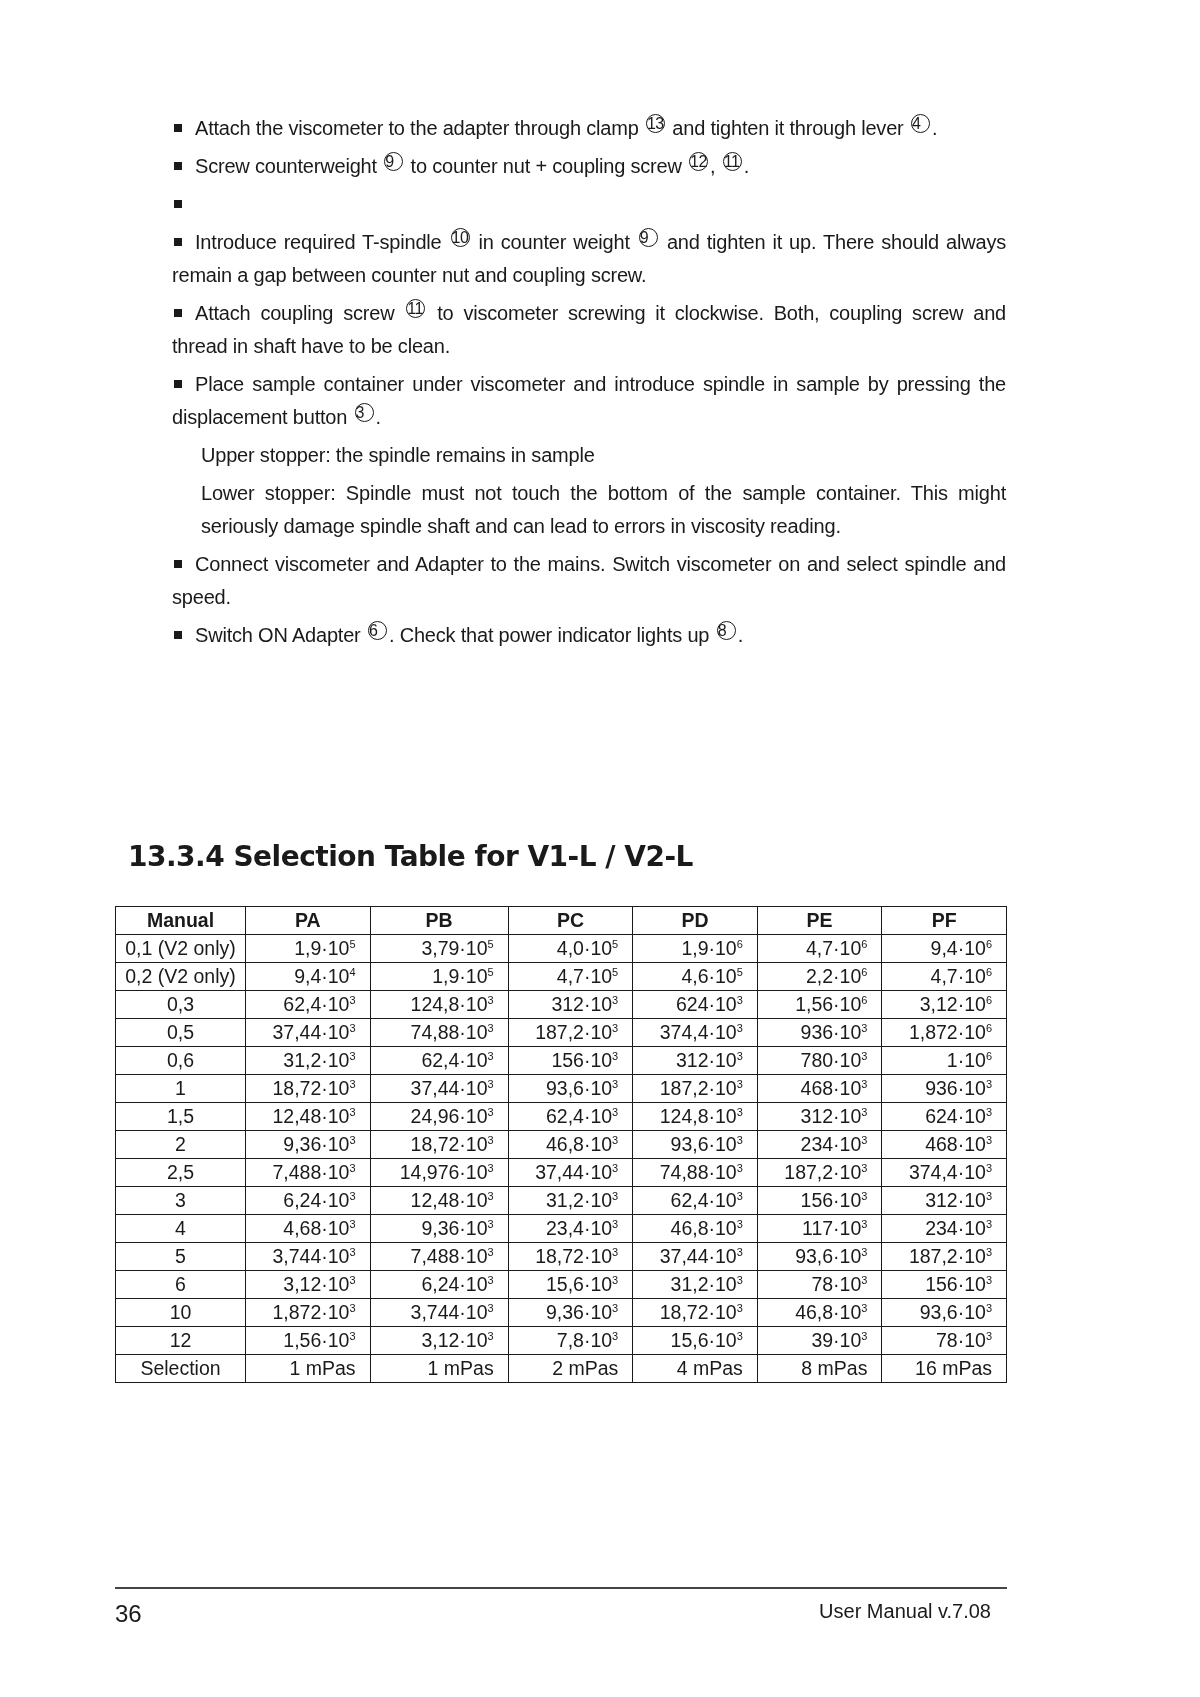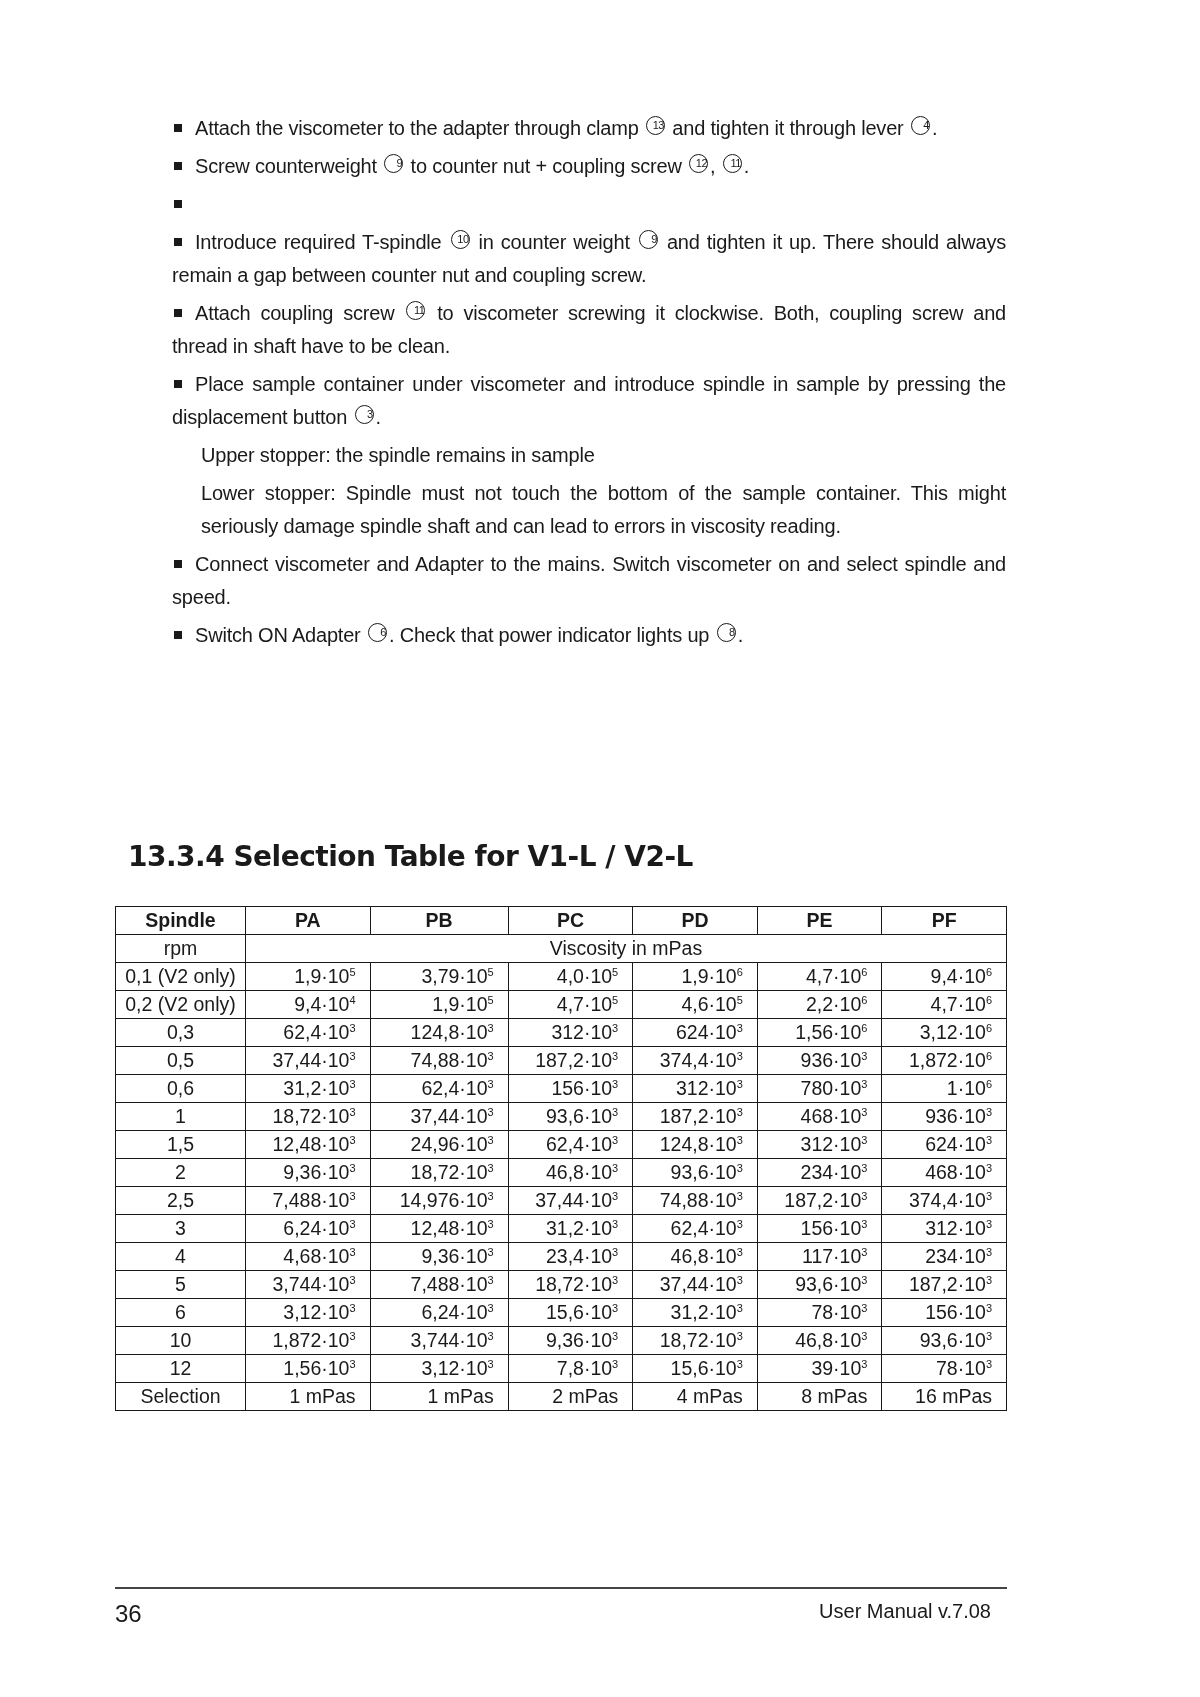--- a/index.html
+++ b/index.html
@@ -5,21 +5,21 @@
   html, body { margin: 0; padding: 0; background: #ffffff; }
   body { width: 1200px; height: 1697px; position: relative; overflow: hidden;
          font-family: "Liberation Sans", sans-serif; color: #1a1a1a; }
   .content { position: absolute; left: 172px; top: 112px; width: 834px; }
   .para { font-size: 20px; line-height: 33px; margin: 0 0 5px 0; text-align: justify;
           font-family: "Liberation Sans", sans-serif; letter-spacing: -0.2px; }
   .para.indent { padding-left: 29px; margin-bottom: 5px; }
   .bullet { display: inline-block; width: 8px; height: 8px; background: #1a1a1a;
             margin: 0 13px 3px 2px; vertical-align: middle; }
   .ref { display: inline-block; width: 17px; height: 17px; border: 1px solid #1a1a1a;
-         border-radius: 50%; font-size: 11px; line-height: 17px; text-align: right;
+         border-radius: 50%; font-size: 16px; line-height: 17px; text-align: left;
          vertical-align: 6px; margin: 0 2px; letter-spacing: -0.5px; }
   .heading { position: absolute; left: 116px; top: 828px; font-size: 28px; font-weight: bold;
              font-family: "DejaVu Sans", sans-serif; letter-spacing: -0.5px; margin: 12px; }
   table.sel { position: absolute; left: 115px; top: 906px; width: 892px;
               border-collapse: collapse; font-size: 19.5px; }
   table.sel th, table.sel td { border: 1px solid #1a1a1a; height: 27px; padding: 0 14px 0 2px; }
   table.sel th { font-weight: bold; text-align: center; padding: 0; height: 27px; }
   table.sel td.num { text-align: right; }
   table.sel td.rpm { text-align: center; padding: 0; width: 129px; }
   table.sel td.unit { text-align: center; padding: 0; }
@@ -42,34 +42,30 @@
     <p class="para indent"><span>Lower stopper: Spindle must not touch the bottom of the sample container. This might seriously damage spindle shaft and can lead to errors in viscosity reading.</span></p>
     <p class="para"><span class="bullet"></span><span>Connect viscometer and Adapter to the mains. Switch viscometer on and select spindle and speed.</span></p>
     <p class="para"><span class="bullet"></span><span>Switch ON Adapter </span><span class="ref">6</span><span>. Check that power indicator lights up </span><span class="ref">8</span><span>.</span></p>
   </div>
 
 <h2 class="heading">13.3.4  Selection Table for V1-L / V2-L</h2>
 
 <table class="sel">
   <thead>
     <tr id="hdr-row">
-        <th>Spindle</th>
+        <th>Manual</th>
         <th>PA</th>
         <th>PB</th>
         <th>PC</th>
         <th>PD</th>
         <th>PE</th>
         <th>PF</th>
       </tr>
   </thead>
   <tbody id="tbody">
-    <tr>
-      <td class="rpm">rpm</td>
-      <td class="unit" colspan="6">Viscosity in mPas</td>
-    </tr>
   <tr>
         <td class="rpm">0,1 (V2 only)</td>
         <td class="num"><span>1,9·10</span><sup>5</sup></td>
         <td class="num"><span>3,79·10</span><sup>5</sup></td>
         <td class="num"><span>4,0·10</span><sup>5</sup></td>
         <td class="num"><span>1,9·10</span><sup>6</sup></td>
         <td class="num"><span>4,7·10</span><sup>6</sup></td>
         <td class="num"><span>9,4·10</span><sup>6</sup></td>
       </tr>
       <tr>

